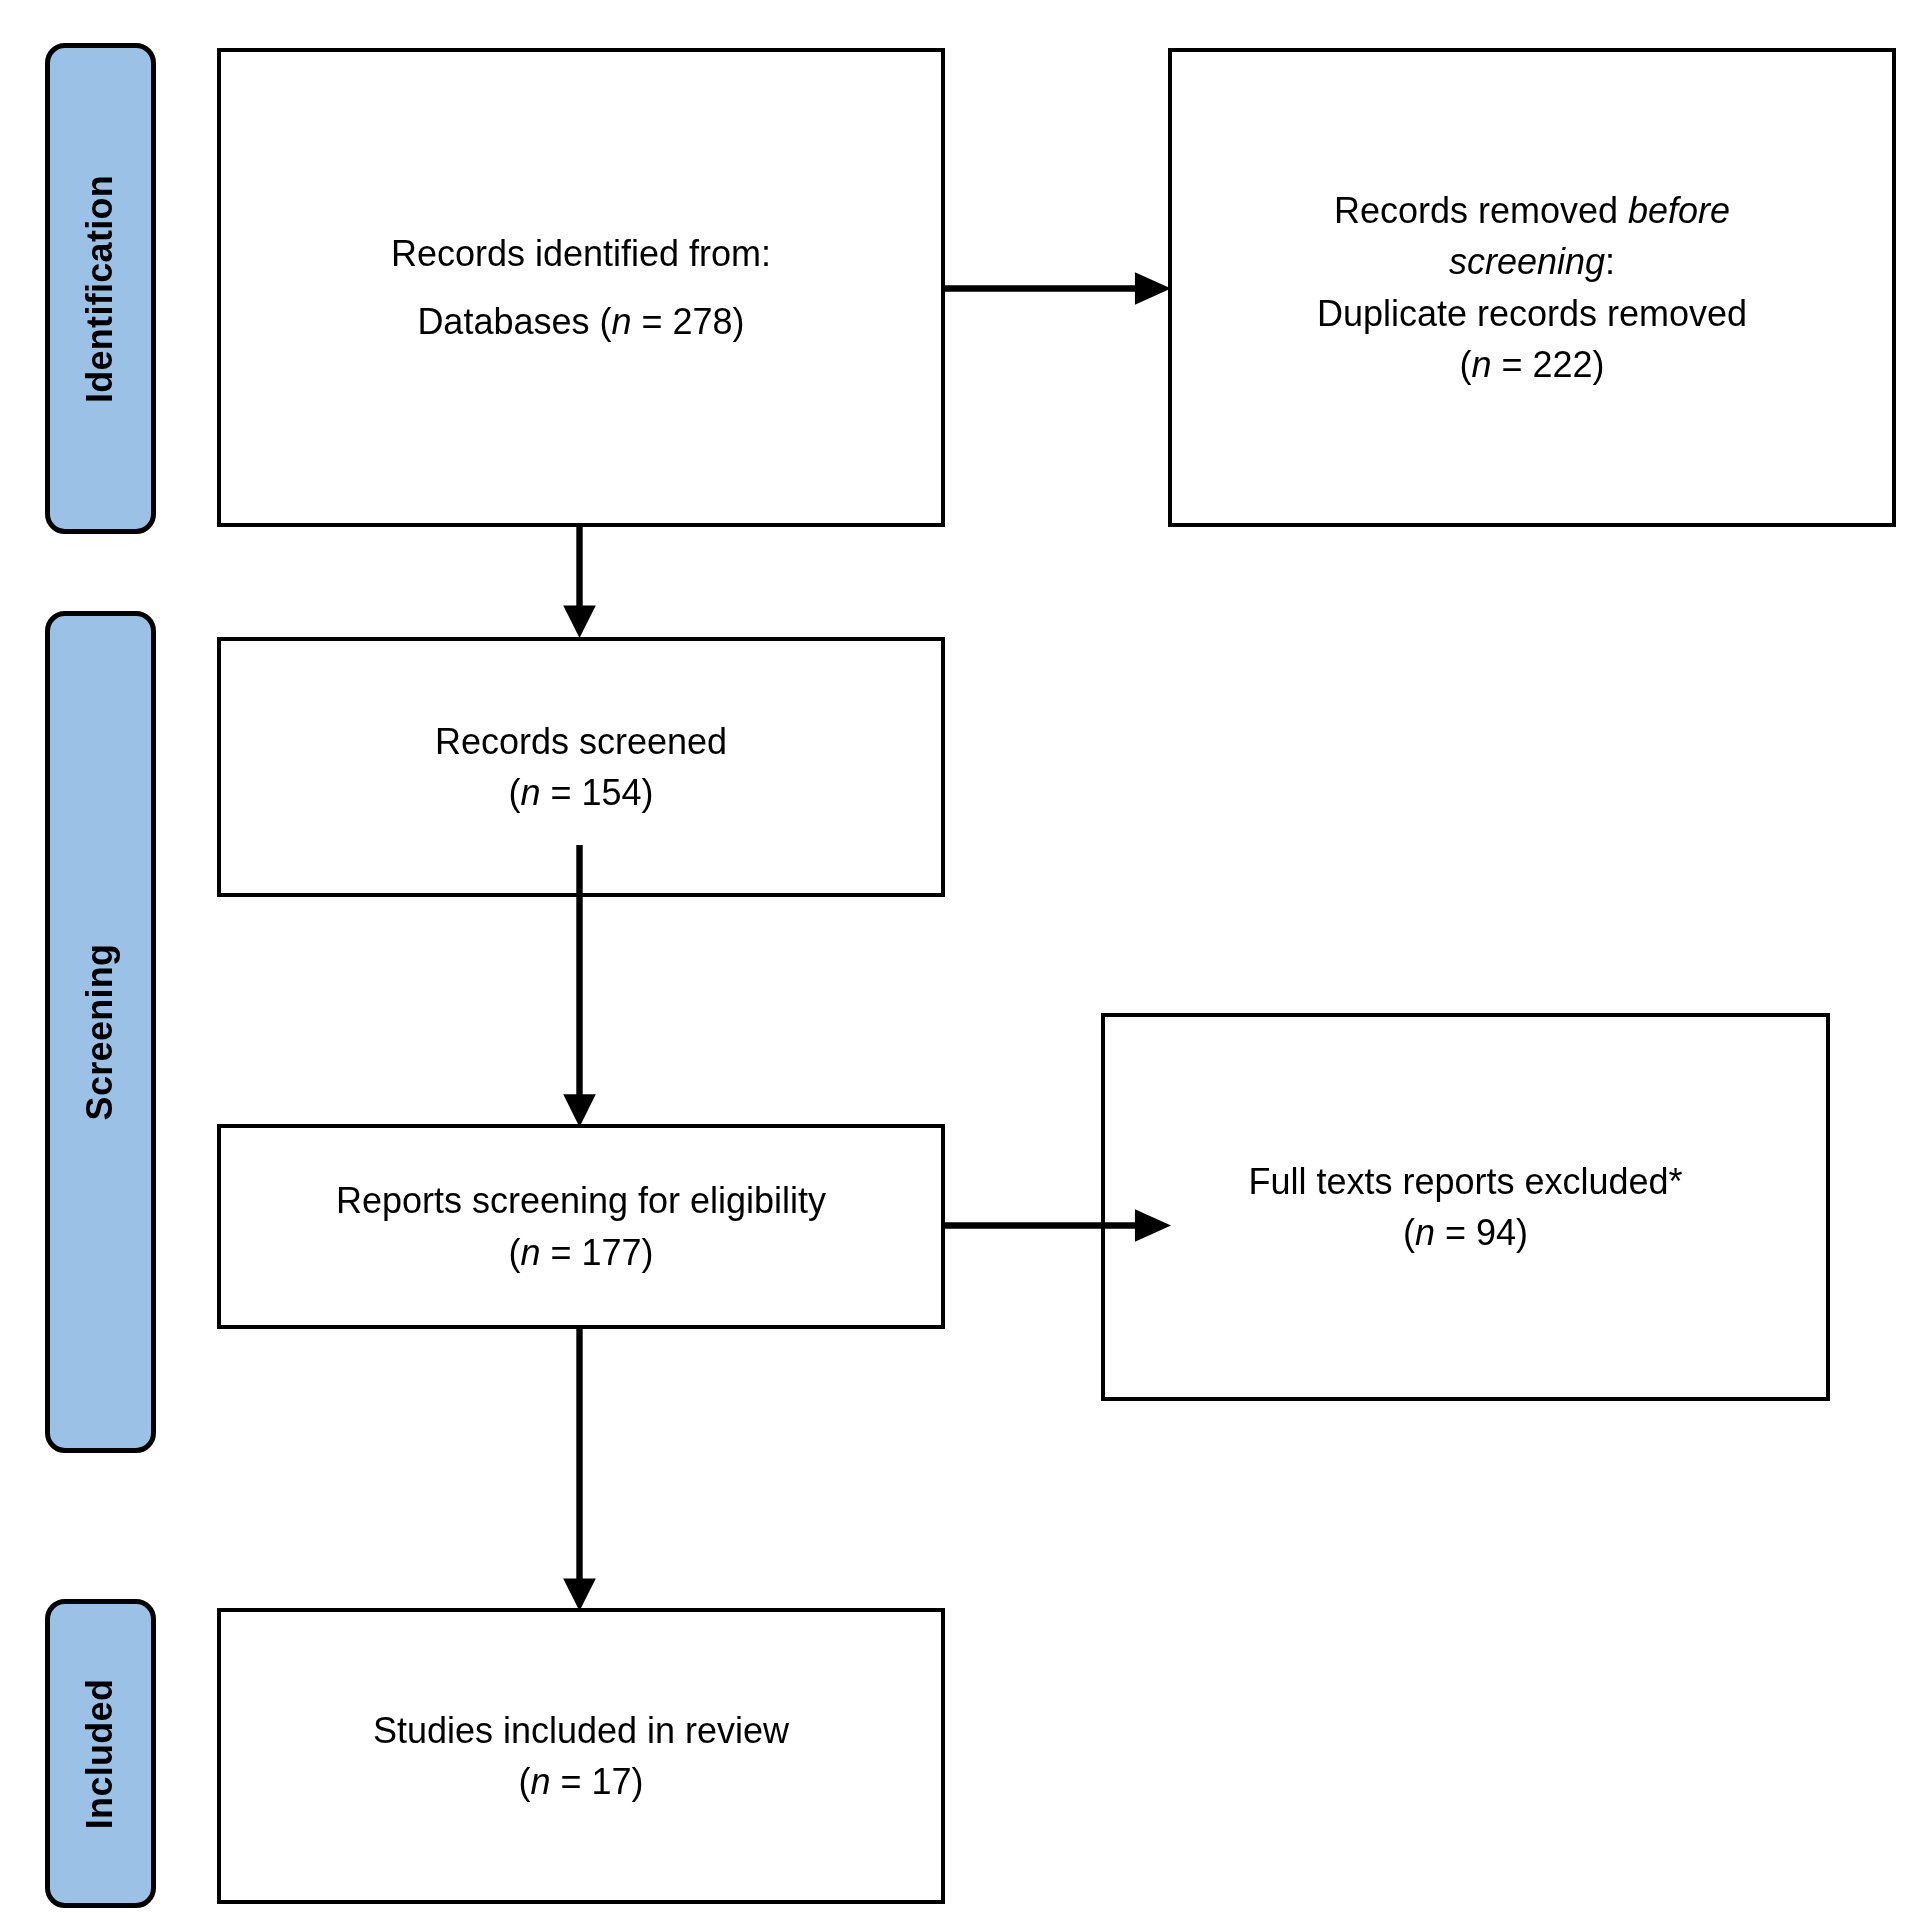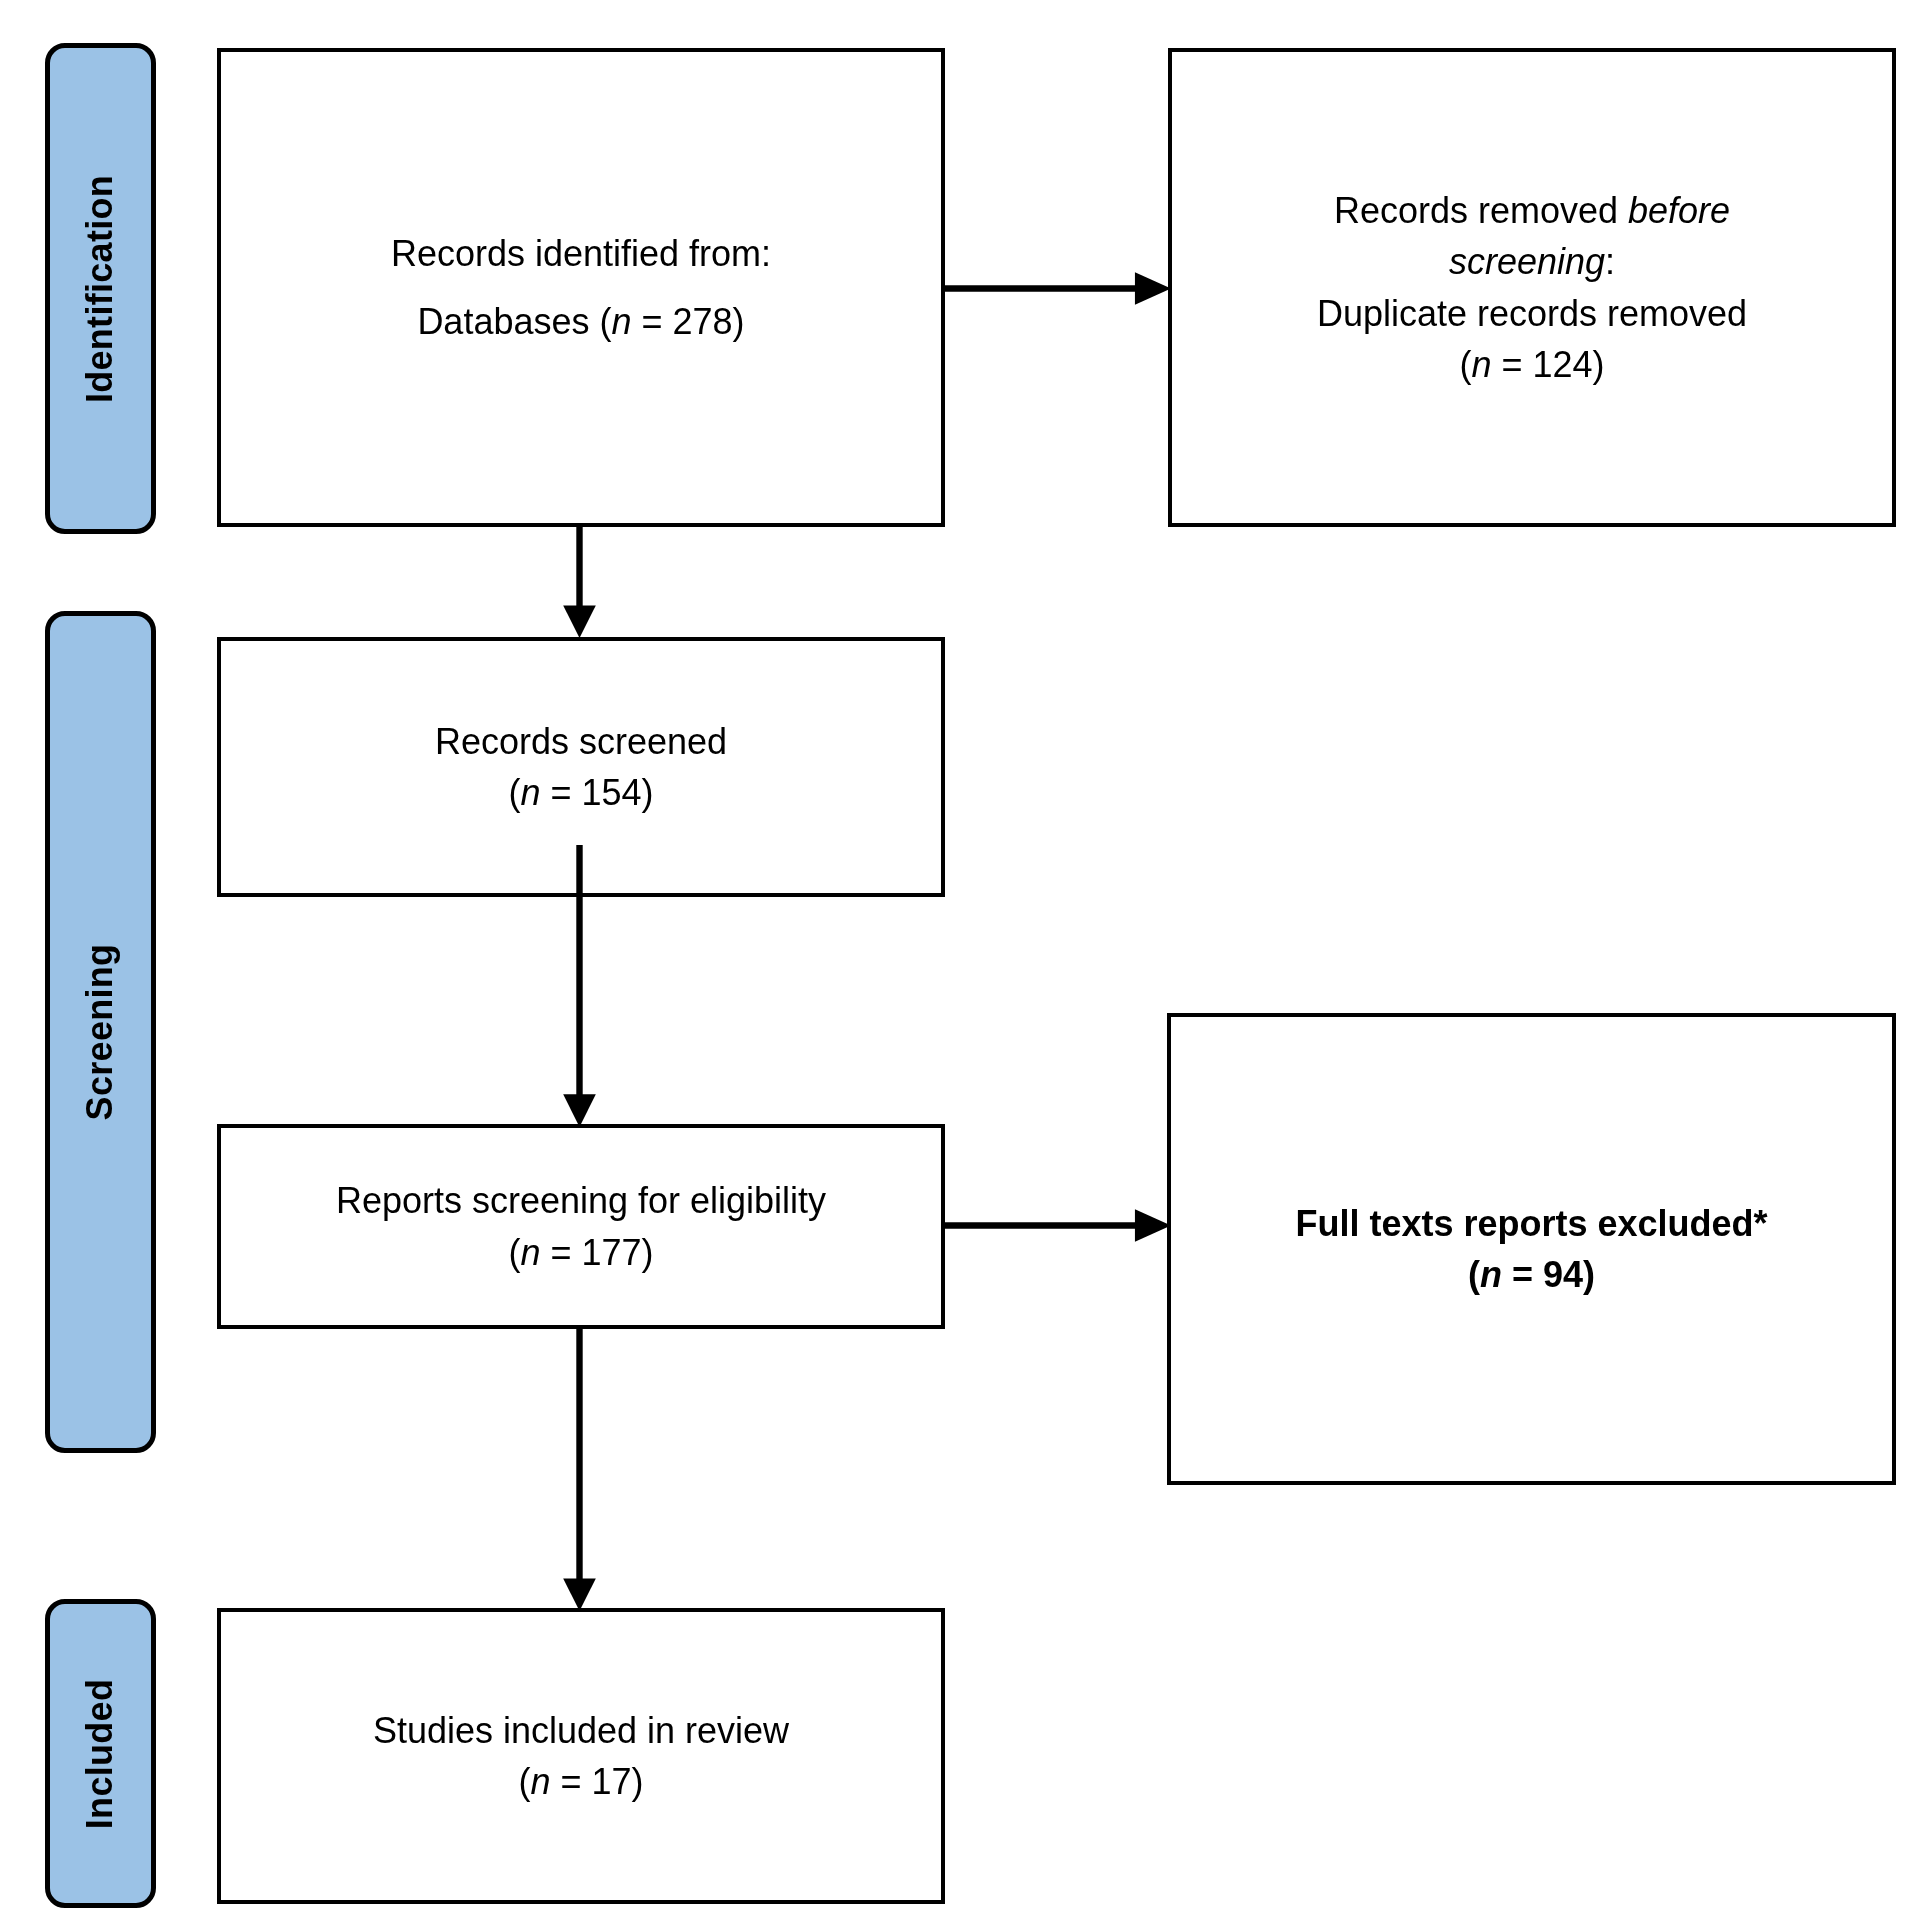--- a/index.html
+++ b/index.html
@@ -92,34 +92,34 @@
 
   <div class="flow-box" style="left:217px; top:48px; width:728px; height:479px;gap:16px;">
     <div class="box-line">Records identified from:</div>
     <div class="box-line"><span>Databases (</span><span class="ital">n</span><span> = 278)</span></div>
   </div>
 
   <div class="flow-box" style="left:1168px; top:48px; width:728px; height:479px;">
     <div class="box-line"><span>Records removed </span><span class="ital">before</span></div>
     <div class="box-line"><span class="ital">screening</span><span>:</span></div>
     <div class="box-line">Duplicate records removed</div>
-    <div class="box-line"><span>(</span><span class="ital">n</span><span> = 124)</span></div>
+    <div class="box-line"><span>(</span><span class="ital">n</span><span> = 222)</span></div>
   </div>
 
   <div class="flow-box" style="left:217px; top:637px; width:728px; height:260px;">
     <div class="box-line">Records screened</div>
     <div class="box-line"><span>(</span><span class="ital">n</span><span> = 154)</span></div>
   </div>
 
   <div class="flow-box" style="left:217px; top:1124px; width:728px; height:205px;">
     <div class="box-line">Reports screening for eligibility</div>
     <div class="box-line"><span>(</span><span class="ital">n</span><span> = 177)</span></div>
   </div>
 
-  <div class="flow-box" style="left:1167px; top:1013px; width:729px; height:472px;font-weight:bold;">
+  <div class="flow-box" style="left:1101px; top:1013px; width:729px; height:388px;">
     <div class="box-line">Full texts reports excluded*</div>
     <div class="box-line"><span>(</span><span class="ital">n</span><span> = 94)</span></div>
   </div>
 
   <div class="flow-box" style="left:217px; top:1608px; width:728px; height:296px;">
     <div class="box-line">Studies included in review</div>
     <div class="box-line"><span>(</span><span class="ital">n</span><span> = 17)</span></div>
   </div>
 
   <div class="connector" style="left:943px; top:271px; width:228px; height:35px;">

